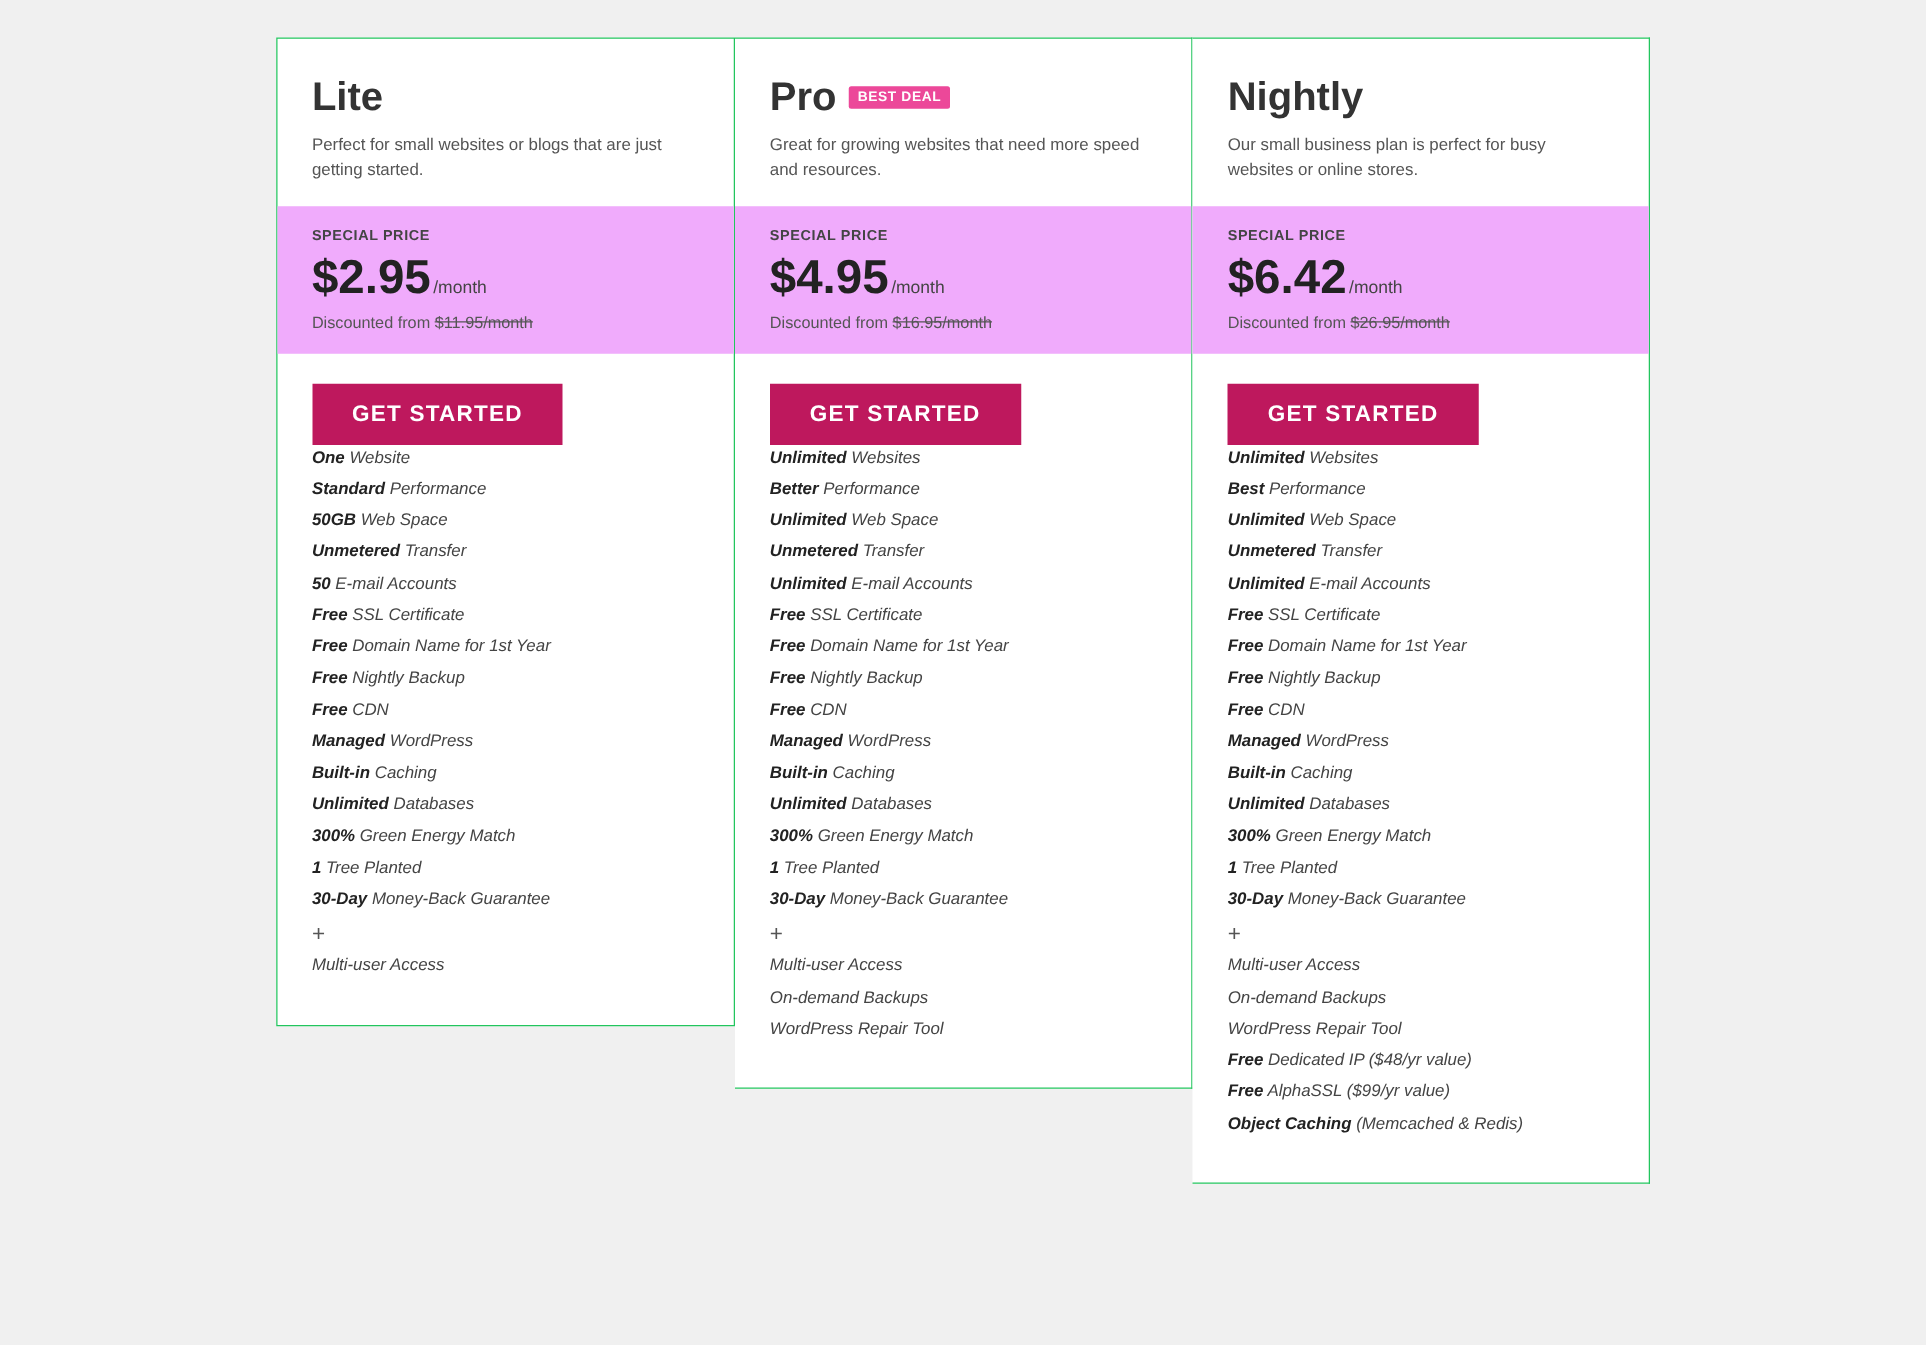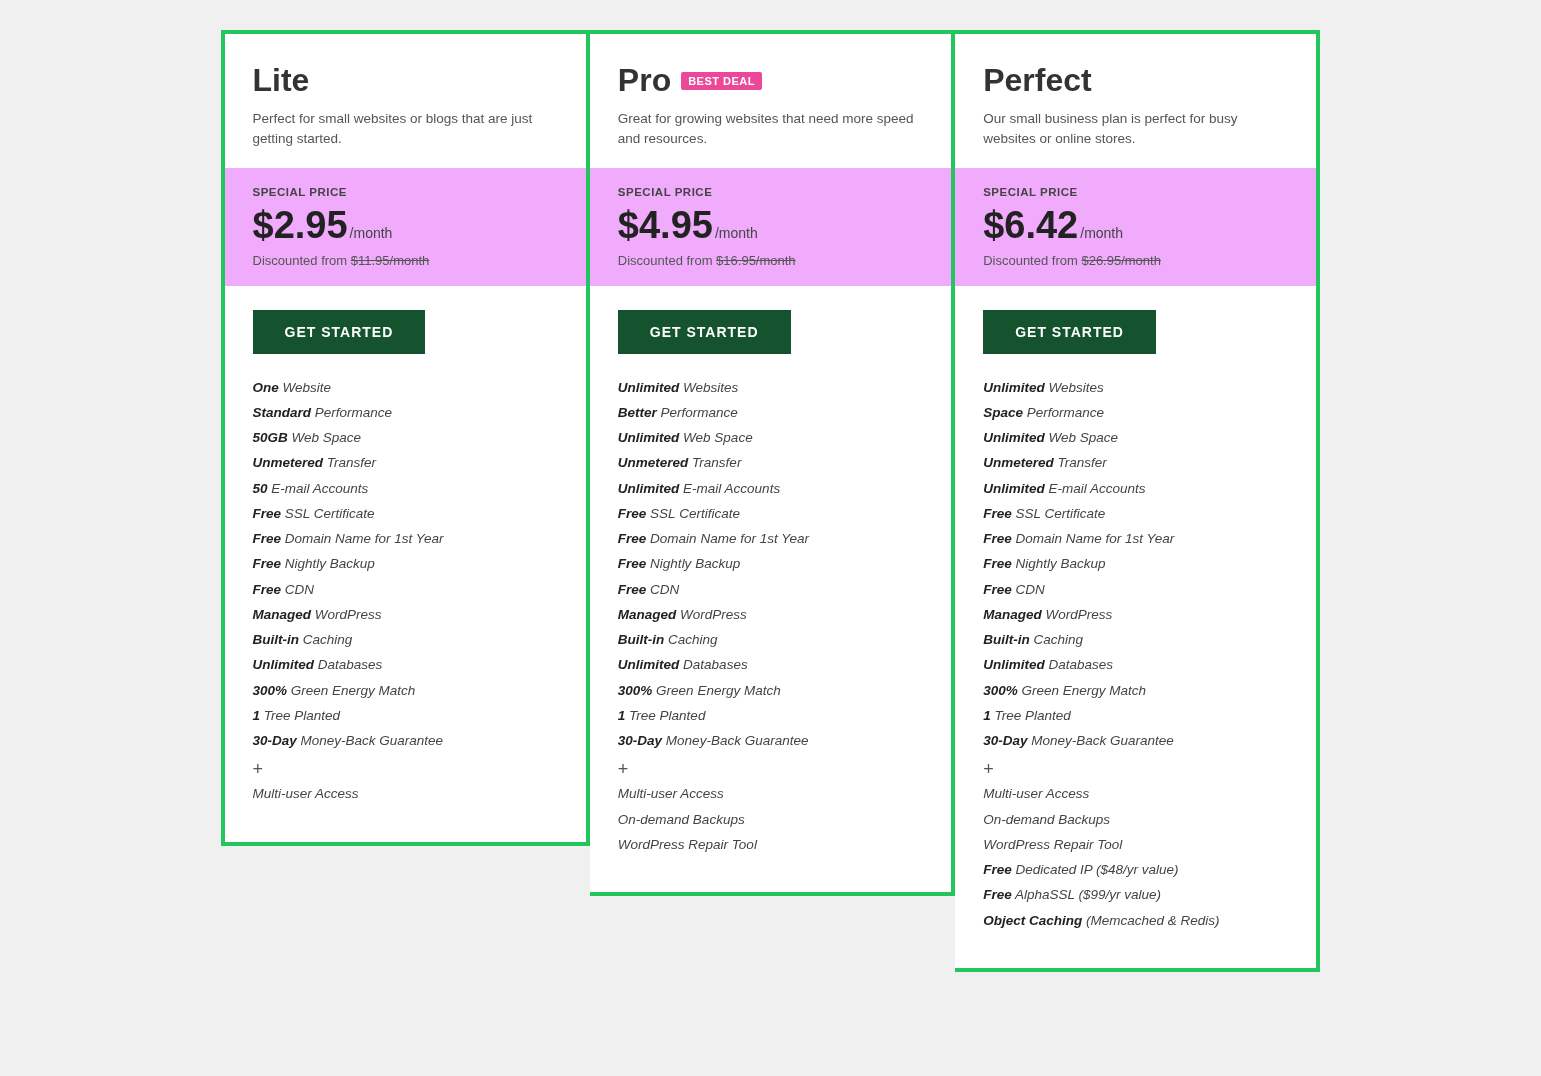--- a/index.html
+++ b/index.html
@@ -14,21 +14,21 @@
     }
     .pricing-container {
       display: flex;
       gap: 0;
       max-width: 1100px;
       width: 100%;
       align-items: flex-start;
     }
     .plan-card {
       background: #fff;
-      border: 4px solid #22c55e;
+      border: 1px solid #22c55e;
       flex: 1;
       padding: 28px 28px 32px 28px;
       position: relative;
     }
     .plan-card + .plan-card {
       border-left: none;
     }
     .plan-title {
       font-size: 32px;
       font-weight: bold;
@@ -87,30 +87,29 @@
     }
     .price-discounted {
       font-size: 13px;
       color: #555;
     }
     .price-discounted s {
       color: #555;
     }
     .get-started-btn {
       display: inline-block;
-      background: #14532d;
+      background: #be185d;
       color: #fff;
-      font-size: 14px;
+      font-size: 18px;
       font-weight: bold;
       letter-spacing: 1px;
       padding: 14px 32px;
       text-transform: uppercase;
       border: none;
       cursor: pointer;
-      margin-bottom: 24px;
       text-decoration: none;
     }
     .features-list {
       list-style: none;
       padding: 0;
     }
     .features-list li {
       font-size: 13.5px;
       color: #444;
       margin-bottom: 5px;
@@ -184,31 +183,31 @@
         <li><span class="bold">Unlimited</span> Databases</li>
         <li><span class="bold">300%</span> Green Energy Match</li>
         <li><span class="bold">1</span> Tree Planted</li>
         <li><span class="bold">30-Day</span> Money-Back Guarantee</li>
       </ul><div class="plus-divider">+</div><ul class="features-list">
         <li>Multi-user Access</li>
         <li>On-demand Backups</li>
         <li>WordPress Repair Tool</li>
       </ul></div>
     <div class="plan-card"><div class="plan-title">
-        <span>Perfect</span>
+        <span>Nightly</span>
       </div><p class="plan-description">Our small business plan is perfect for busy websites or online stores.</p><div class="price-section">
         <div class="special-price-label">SPECIAL PRICE</div>
         <div class="price-row">
           <span class="price-dollar">$6.42</span>
           <span class="price-per-month">/month</span>
         </div>
         <div class="price-discounted">Discounted from <s>$26.95/month</s></div>
       </div><button class="get-started-btn">GET STARTED</button><ul class="features-list">
         <li><span class="bold">Unlimited</span> Websites</li>
-        <li><span class="bold">Space</span> Performance</li>
+        <li><span class="bold">Best</span> Performance</li>
         <li><span class="bold">Unlimited</span> Web Space</li>
         <li><span class="bold">Unmetered</span> Transfer</li>
         <li><span class="bold">Unlimited</span> E-mail Accounts</li>
         <li><span class="bold">Free</span> SSL Certificate</li>
         <li><span class="bold">Free</span> Domain Name for 1st Year</li>
         <li><span class="bold">Free</span> Nightly Backup</li>
         <li><span class="bold">Free</span> CDN</li>
         <li><span class="bold">Managed</span> WordPress</li>
         <li><span class="bold">Built-in</span> Caching</li>
         <li><span class="bold">Unlimited</span> Databases</li>

